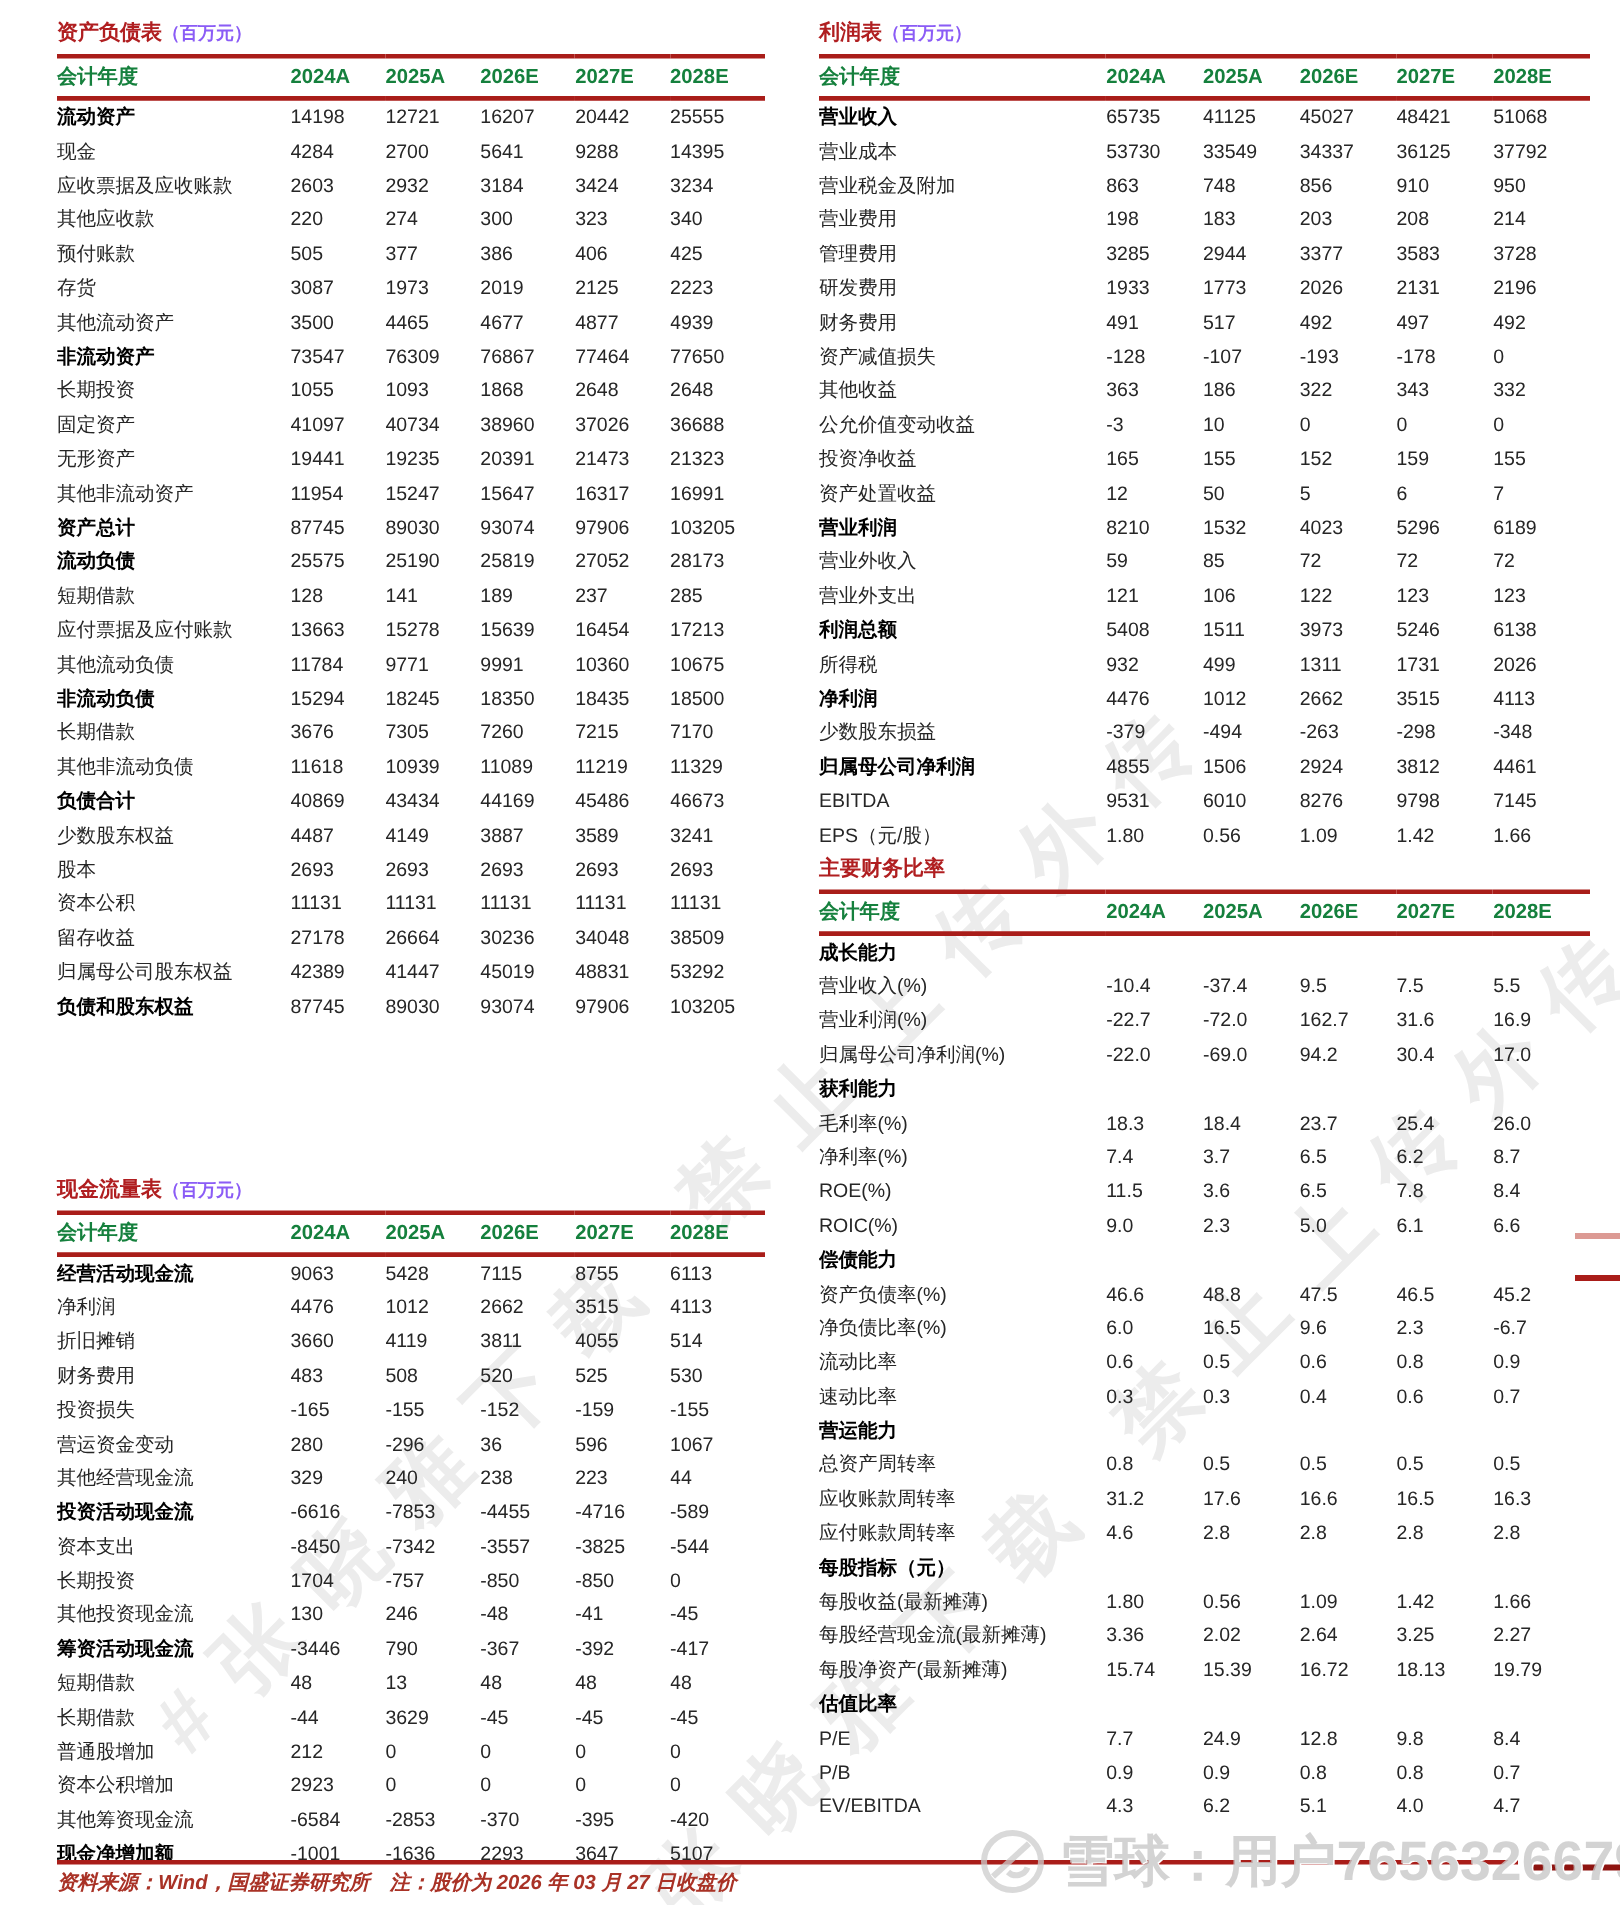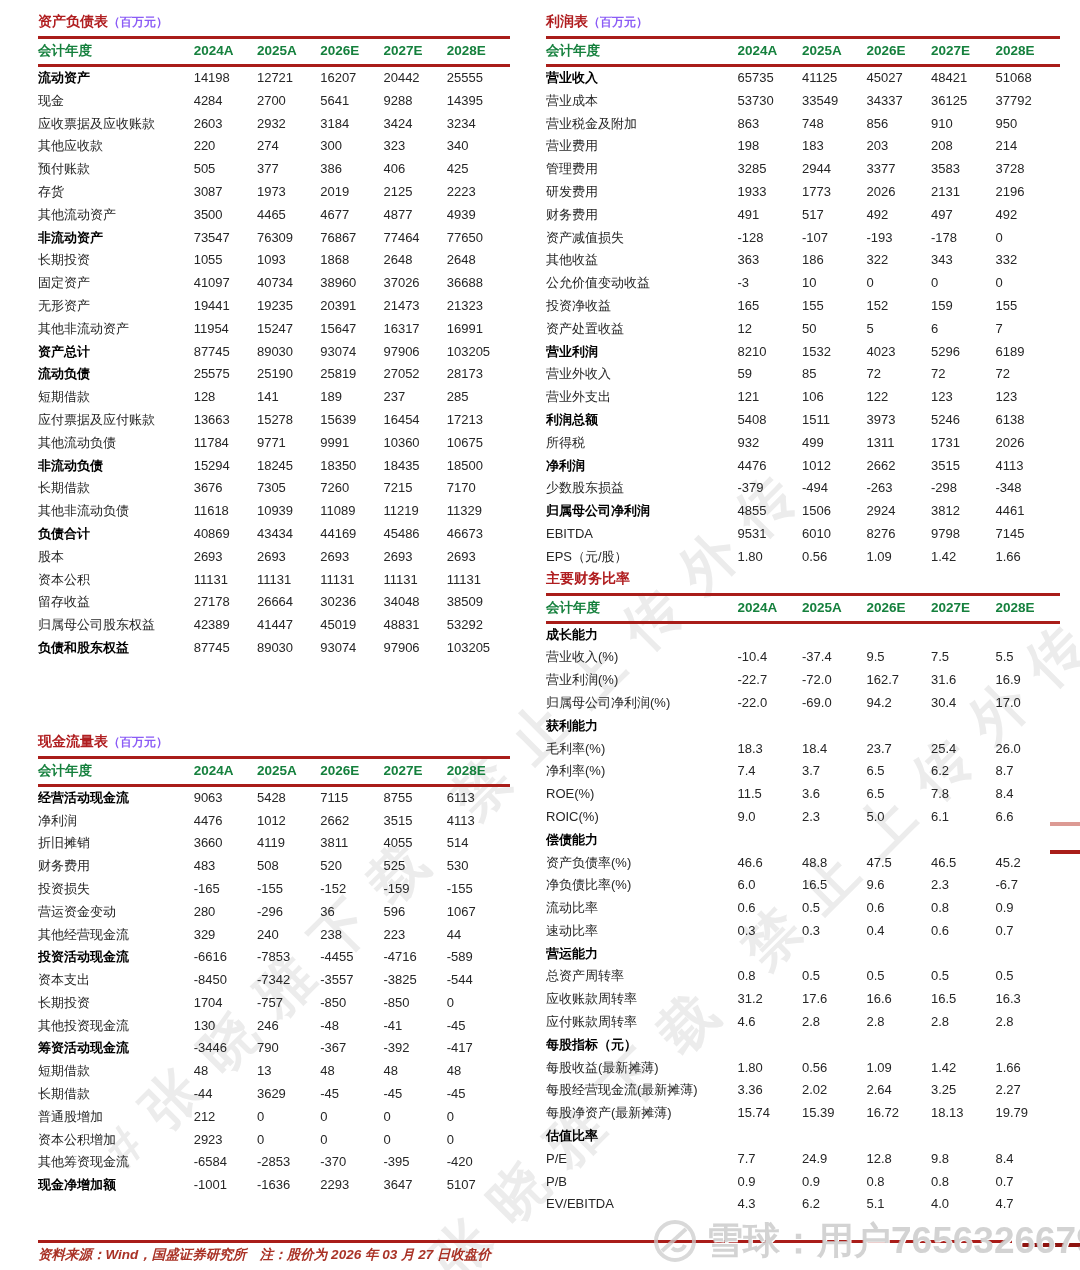--- a/index.html
+++ b/index.html
@@ -3,21 +3,21 @@
 <meta charset="utf-8">
 <style>
   html,body{margin:0;padding:0;background:#ffffff;}
   .page{
     position:relative;width:1080px;height:1270px;background:#ffffff;overflow:hidden;
     font-family:"Liberation Sans","DejaVu Sans",sans-serif;color:#262626;
   }
   .col{position:absolute;top:12px;z-index:2;}
   .col-left{left:38px;width:472px;}
   .col-right{left:546px;width:514px;}
-  .fin-block2-left{margin-top:72px;}
+  .fin-block2-left{margin-top:100px;}
   .fin-block2-right{}
   .fin-title{
     margin:0 0 5px 0;font-size:14px;line-height:18px;font-weight:bold;color:#b01e20;
   }
   .fin-title .t-unit{font-size:12px;font-weight:bold;color:#8b5cf6;}
   table.fin-table{
     width:100%;border-collapse:collapse;table-layout:fixed;
     border-top:3px solid #a91d19;
   }
   table.fin-table th{
@@ -248,20 +248,28 @@
             </tr>
             <tr class="bold-row">
               <td class="label">负债合计</td>
               <td class="num">40869</td>
               <td class="num">43434</td>
               <td class="num">44169</td>
               <td class="num">45486</td>
               <td class="num">46673</td>
             </tr>
             <tr>
+              <td class="label">少数股东权益</td>
+              <td class="num">4487</td>
+              <td class="num">4149</td>
+              <td class="num">3887</td>
+              <td class="num">3589</td>
+              <td class="num">3241</td>
+            </tr>
+            <tr>
               <td class="label">股本</td>
               <td class="num">2693</td>
               <td class="num">2693</td>
               <td class="num">2693</td>
               <td class="num">2693</td>
               <td class="num">2693</td>
             </tr>
             <tr>
               <td class="label">资本公积</td>
               <td class="num">11131</td>

